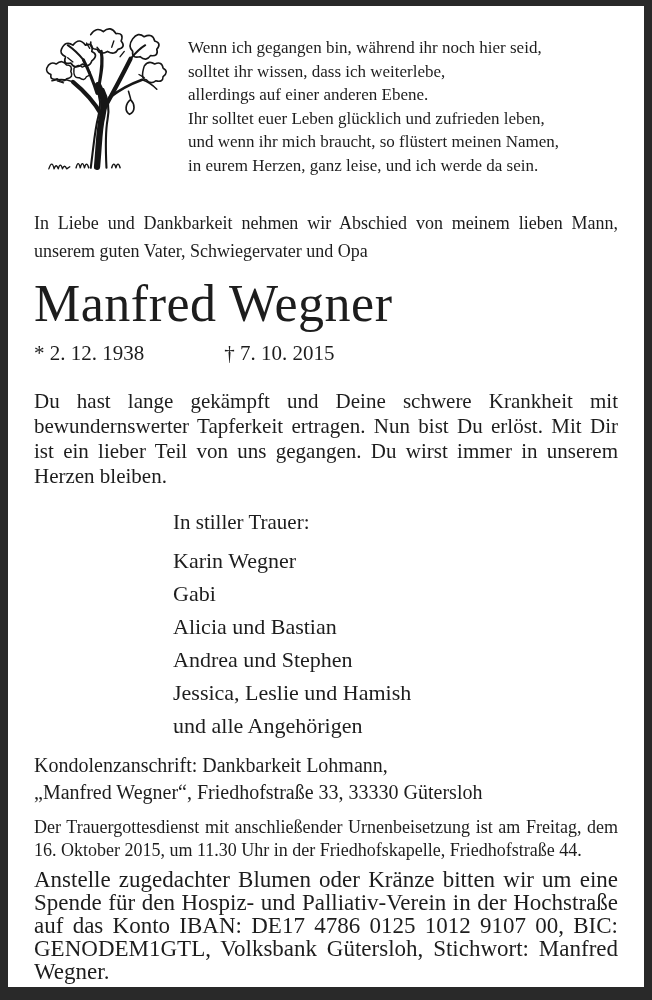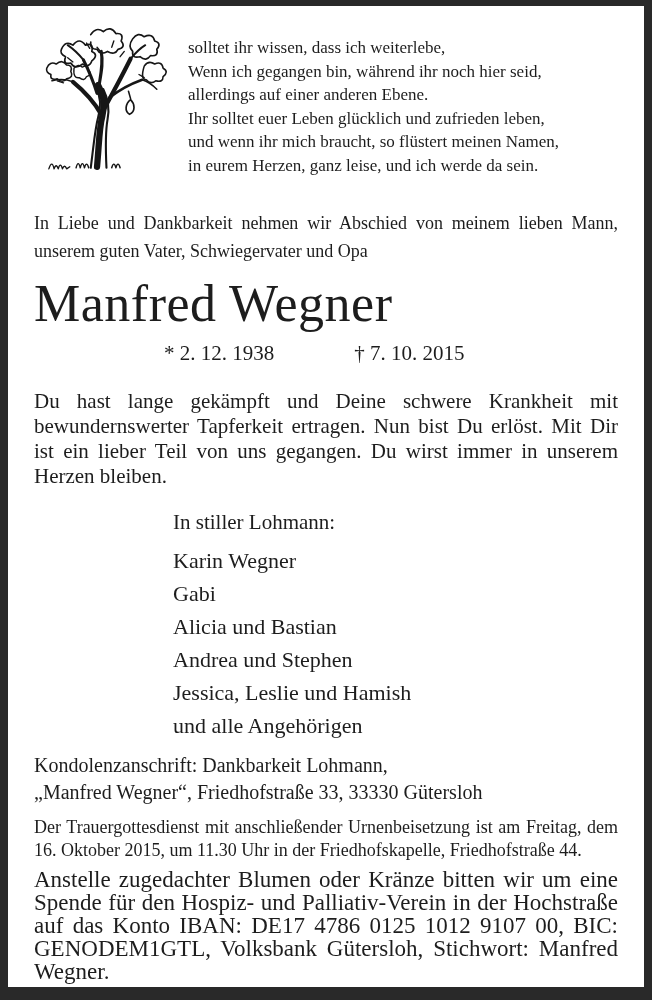--- a/index.html
+++ b/index.html
@@ -51,21 +51,20 @@
   }
   .deceased-name {
     margin-top: 8px;
     font-size: 52px;
     line-height: 62px;
     text-align: left;
     letter-spacing: 0.5px;
   }
   .dates-row {
     margin-top: 6px;
-    margin-left: 130px;
     display: flex;
     gap: 80px;
     font-size: 21px;
     line-height: 24px;
   }
   .tribute {
     margin-top: 24px;
     font-size: 21px;
     line-height: 25px;
     text-align: justify;
@@ -136,41 +135,41 @@
           <path class="sketch" stroke-width="1.3" d="M30,36 l5,4 M58,26 l4,5 M84,30 l-4,5 M20,58 l6,2 M98,52 l5,3 M48,22 l3,5 M74,20 l-2,6"></path>
 
           <path class="sketch" stroke-width="1.5" d="M88,68 l2,7"></path>
           <path class="sketch" stroke-width="1.6" d="M90,76 c-5,4 -6,11 -1,14 c6,-3 5,-10 1,-14 z"></path>
 
           <path class="sketch" stroke-width="1.4" d="M38,141 q2,-8 4,0 q2,-8 4,0 q2,-7 4,0 M72,141 q2,-7 4,0 q2,-7 4,0"></path>
           <path class="sketch" stroke-width="1.3" d="M12,142 q3,-9 5,0 q2,-6 4,0 q2,-7 4,0 q2,-5 4,0 l3,-2"></path>
         </svg>
       </div>
       <div class="poem">
+        <div>Wenn ich gegangen bin, während ihr noch hier seid,</div>
         <div>solltet ihr wissen, dass ich weiterlebe,</div>
-        <div>Wenn ich gegangen bin, während ihr noch hier seid,</div>
         <div>allerdings auf einer anderen Ebene.</div>
         <div>Ihr solltet euer Leben glücklich und zufrieden leben,</div>
         <div>und wenn ihr mich braucht, so flüstert meinen Namen,</div>
         <div>in eurem Herzen, ganz leise, und ich werde da sein.</div>
       </div>
     </div>
 
     <div class="intro">In Liebe und Dankbarkeit nehmen wir Abschied von meinem lieben Mann, unserem guten Vater, Schwiegervater und Opa</div>
 
     <div class="deceased-name">Manfred Wegner</div>
 
     <div class="dates-row">
       <span>* 2. 12. 1938</span>
       <span>† 7. 10. 2015</span>
     </div>
 
     <div class="tribute">Du hast lange gekämpft und Deine schwere Krankheit mit bewundernswerter Tapferkeit ertragen. Nun bist Du erlöst. Mit Dir ist ein lieber Teil von uns gegangen. Du wirst immer in unserem Herzen bleiben.</div>
 
-    <div class="mourning-label">In stiller Lohmann:</div>
+    <div class="mourning-label">In stiller Trauer:</div>
 
     <div class="mourners">
       <span class="mourner">Karin Wegner</span>
       <span class="mourner">Gabi</span>
       <span class="mourner">Alicia und Bastian</span>
       <span class="mourner">Andrea und Stephen</span>
       <span class="mourner">Jessica, Leslie und Hamish</span>
       <span class="mourner">und alle Angehörigen</span>
     </div>
 

